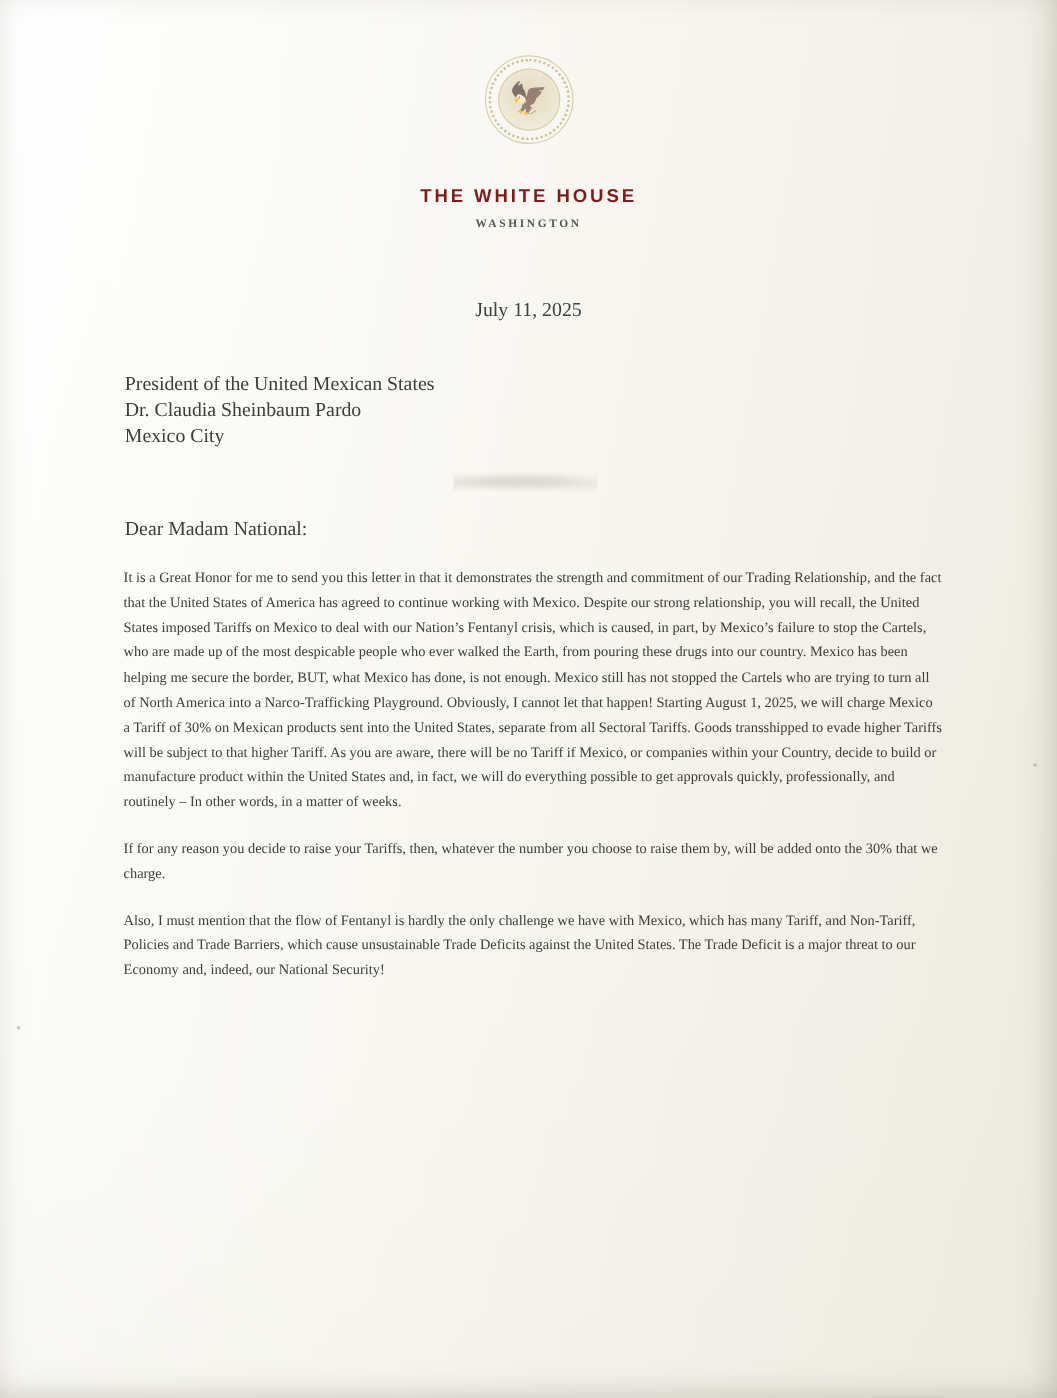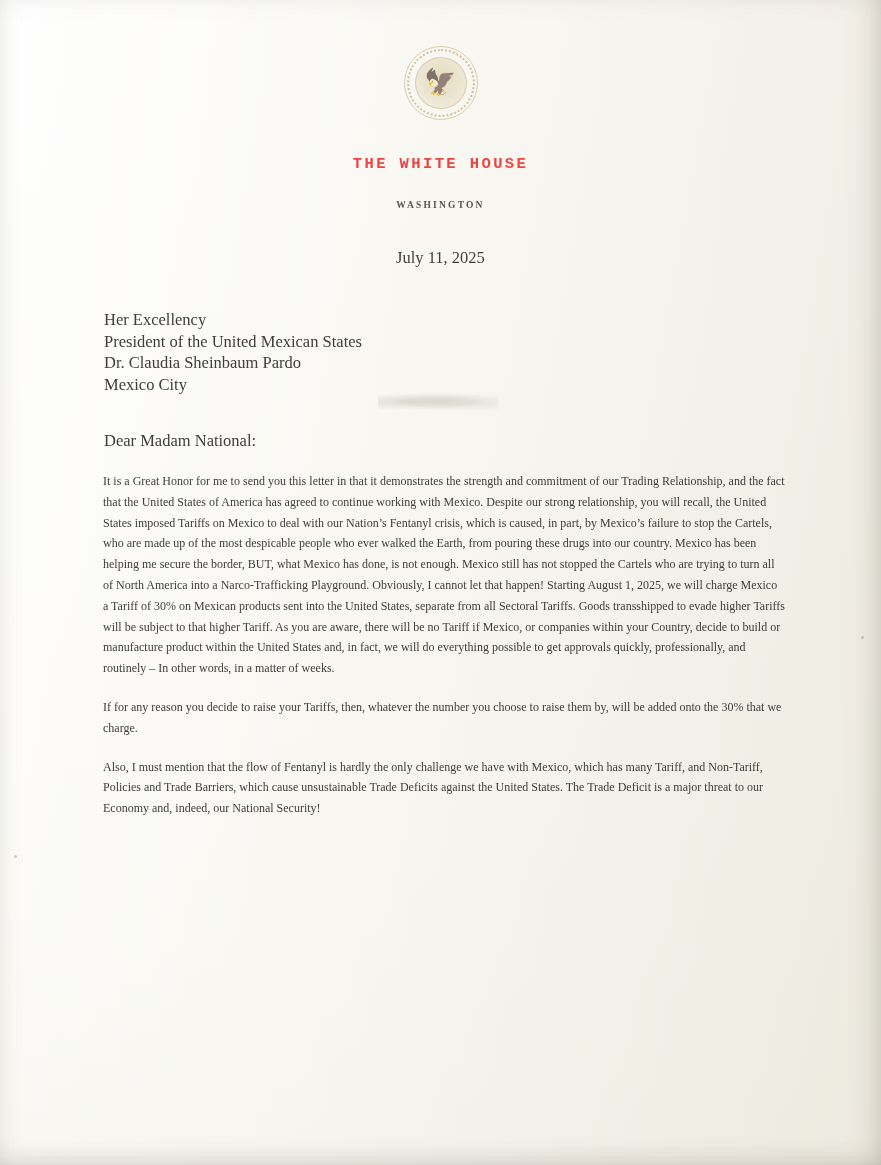--- a/index.html
+++ b/index.html
@@ -81,28 +81,28 @@
 
   
   .letterhead {
     position: absolute;
     top: 155px;
     left: 0;
     right: 0;
     text-align: center;
   }
   .wh-title {
-    font-family: Liberation Mono, monospace;
+    font-family: Liberation Sans, sans-serif;
     font-size: 15.5px;
     letter-spacing: 2.4px;
-    color: #ef4444;
+    color: #7f1d1d;
     font-weight: bold;
   }
   .wh-sub {
-    margin-top: 27px;
+    margin-top: 9px;
     font-family: "Liberation Serif", serif;
     font-size: 9.5px;
     letter-spacing: 2.2px;
     color: #55554f;
     font-weight: bold;
   }
 
   
   .date {
     position: absolute;
@@ -178,21 +178,20 @@
   </div>
 
   <div class="letterhead">
     <div class="wh-title">THE WHITE HOUSE</div>
     <div class="wh-sub">WASHINGTON</div>
   </div>
 
   <div class="date">July 11, 2025</div>
 
   <div class="addressee">
-    <div>Her Excellency</div>
     <div>President of the United Mexican States</div>
     <div>Dr. Claudia Sheinbaum Pardo</div>
     <div>Mexico City</div>
   </div>
 
   <div class="smudge"></div>
   <div class="speck" style="left:14px; top:855px;"></div>
   <div class="speck" style="left:861px; top:636px;"></div>
 
   <div class="salutation">Dear Madam National:</div>

